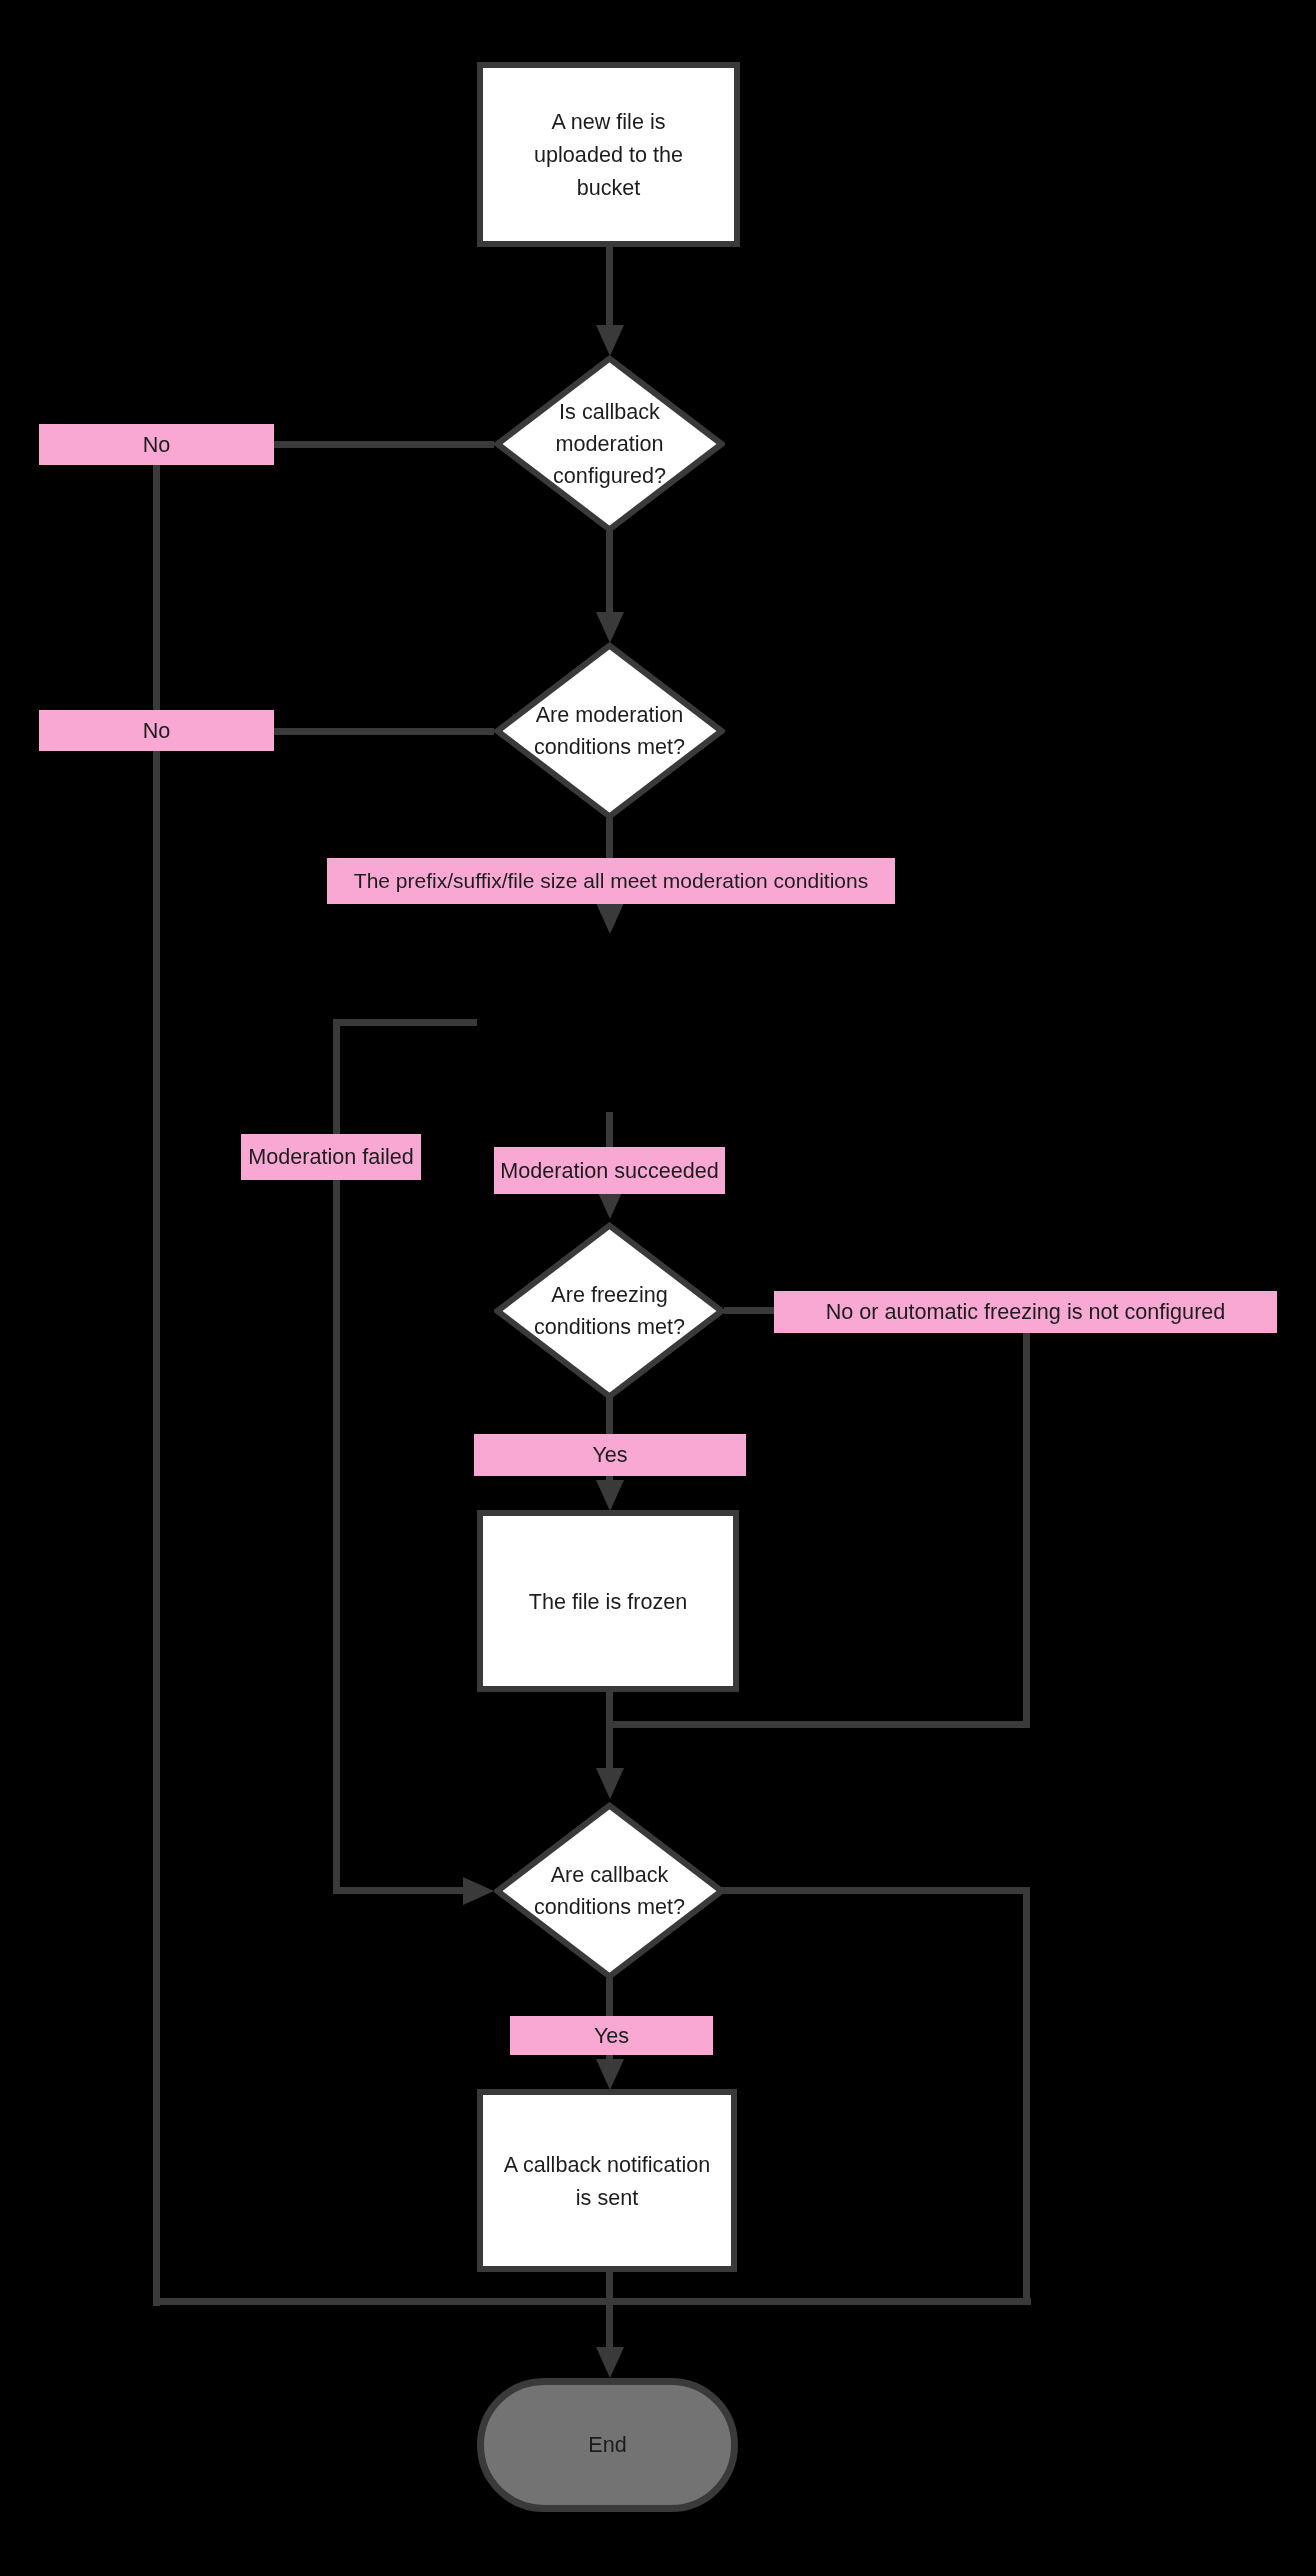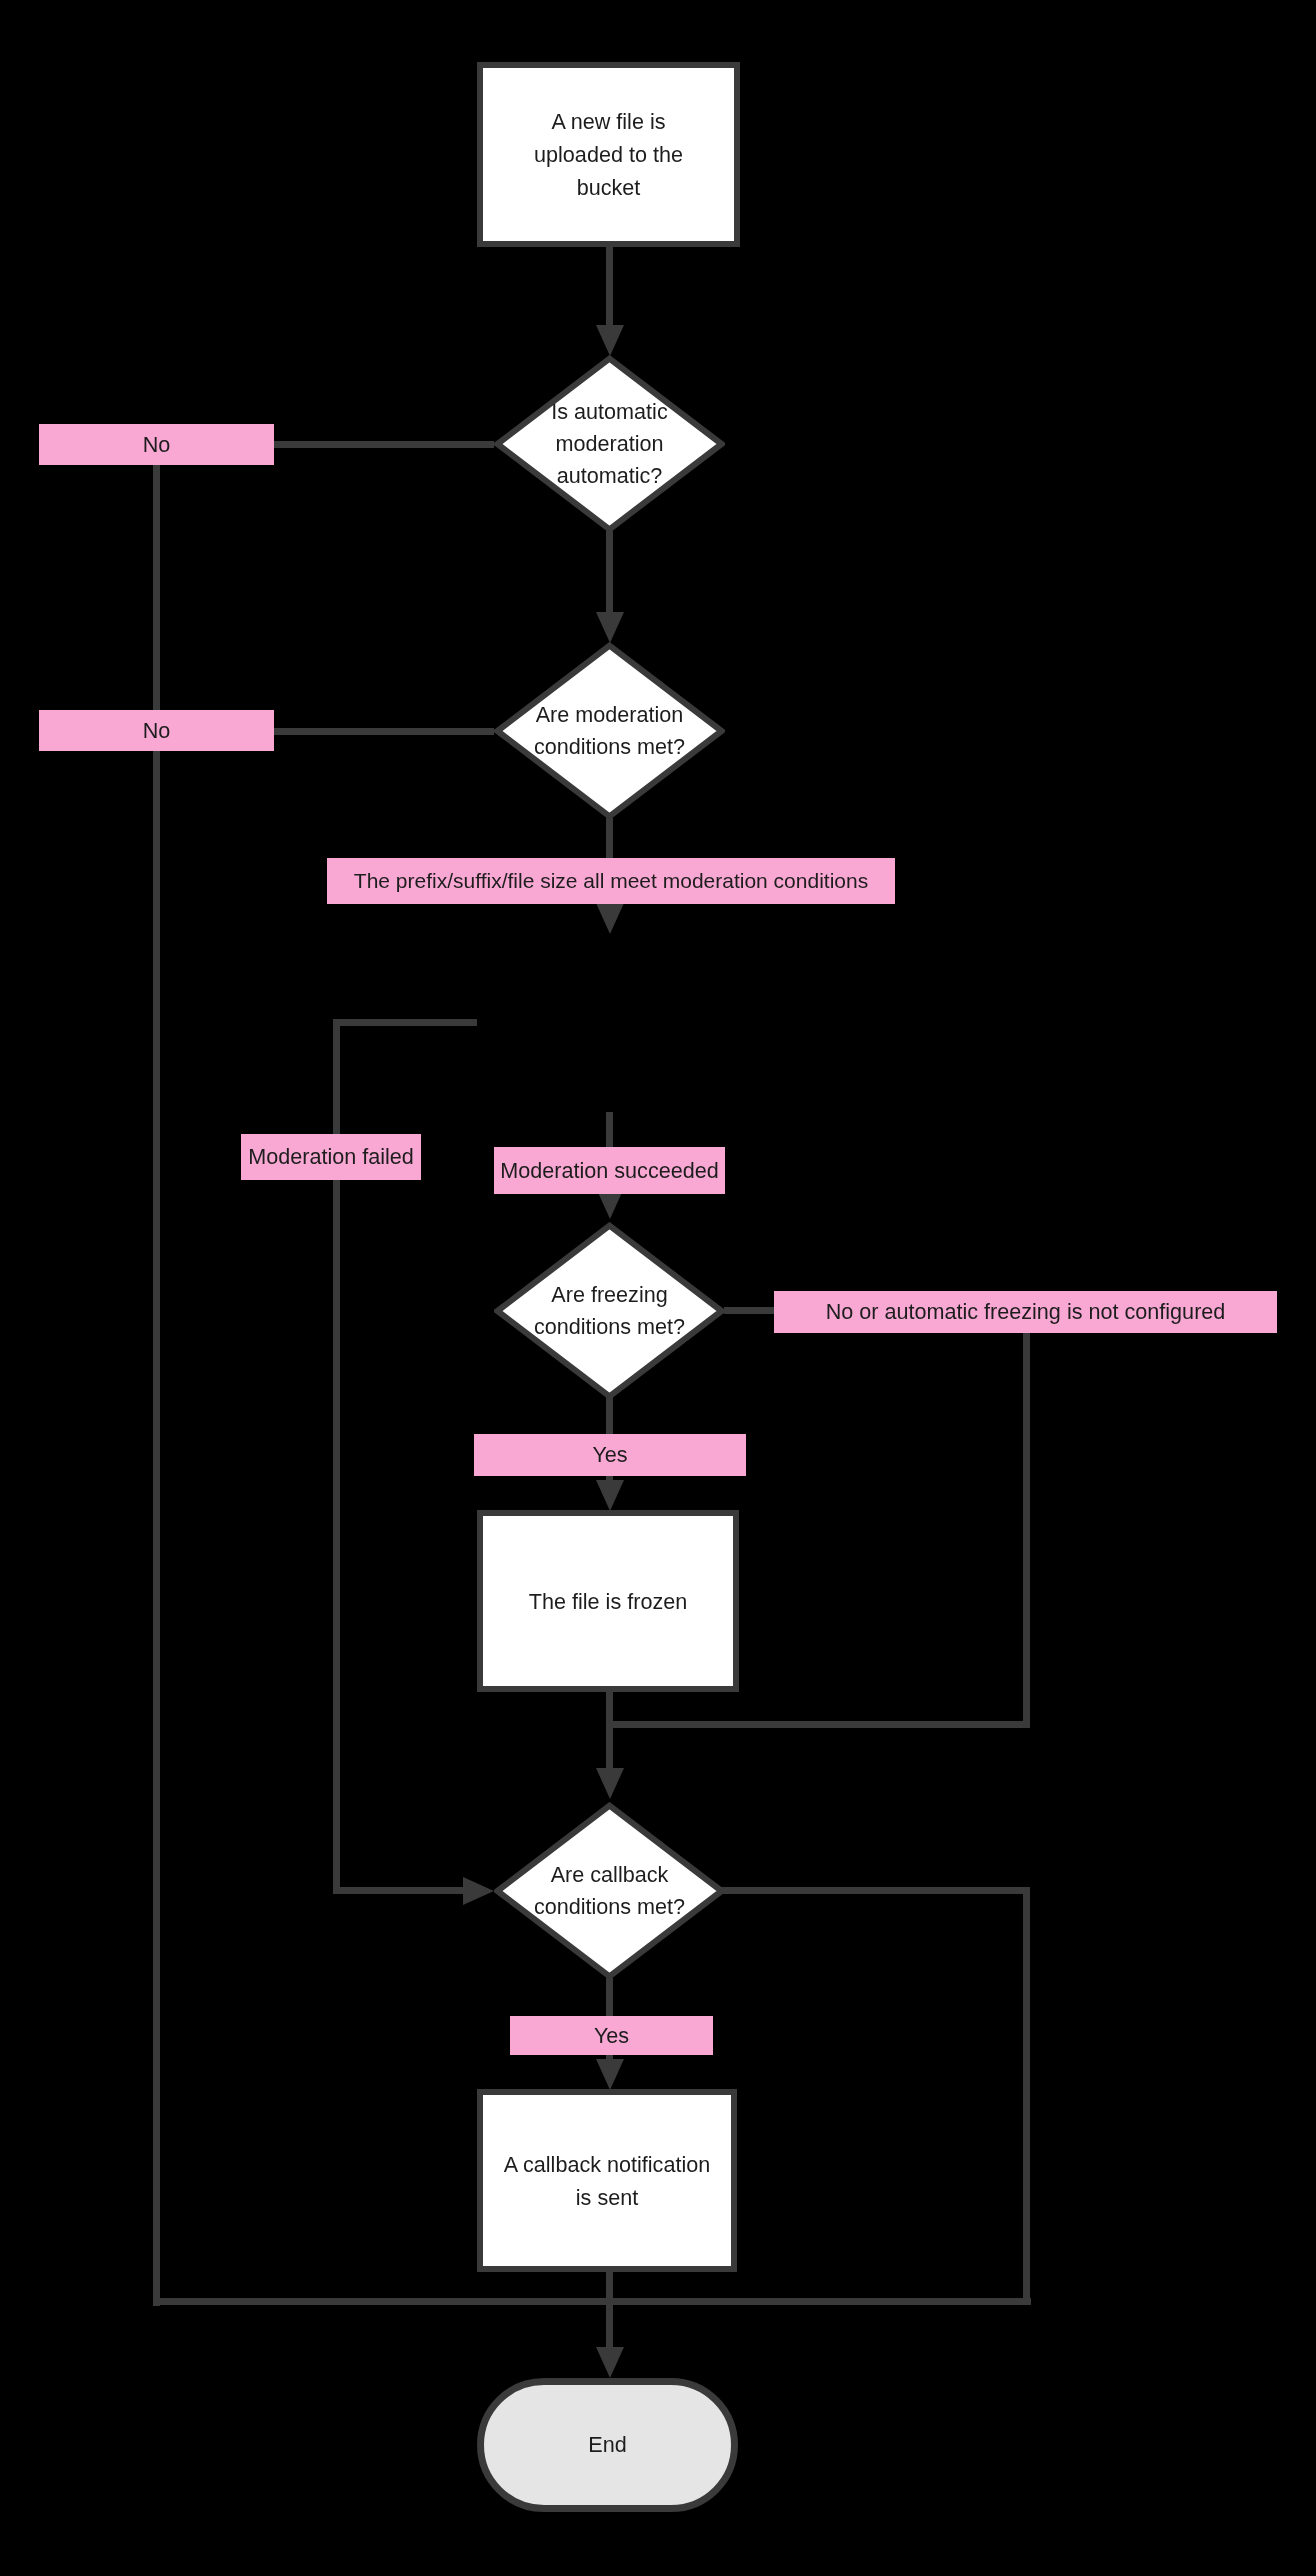--- a/index.html
+++ b/index.html
@@ -11,21 +11,21 @@
   .line{position:absolute;background:#3a3a3a;z-index:1;}
   .arrow-down{position:absolute;width:28px;height:31px;background:#3a3a3a;
     clip-path:polygon(0 0,100% 0,50% 100%);z-index:1;}
   .arrow-right{position:absolute;width:31px;height:28px;background:#3a3a3a;
     clip-path:polygon(0 0,100% 50%,0 100%);z-index:1;}
   
   .proc{position:absolute;background:#fff;border:6px solid #3a3a3a;z-index:2;
     display:flex;align-items:center;justify-content:center;text-align:center;
     font-size:21.6px;line-height:33px;}
   .proc .inner{display:block;}
-  .terminal{position:absolute;background:#e5e5e5;border:7.8px solid #3a3a3a;border-radius:69px;
+  .terminal{position:absolute;background:#737373;border:7.8px solid #3a3a3a;border-radius:69px;
     z-index:2;display:flex;align-items:center;justify-content:center;text-align:left;
     font-size:21.6px;line-height:26px;}
   .diamond{position:absolute;width:231px;height:178px;z-index:2;}
   .diamond svg{position:absolute;left:0;top:0;display:block;}
   .diamond .dtext{position:absolute;inset:0;display:flex;align-items:center;justify-content:center;
     text-align:center;font-size:21.6px;line-height:32px;}
   .diamond .dtext span{display:block;max-width:172px;}
   .elabel{position:absolute;background:#f9a8d4;z-index:3;
     display:flex;align-items:center;justify-content:center;text-align:center;
     font-size:21.6px;line-height:24px;white-space:nowrap;}
@@ -78,21 +78,21 @@
 
   <div class="proc" style="left:477px;top:62px;width:251px;height:173px;">
     <span class="inner" style="max-width:185px;">A new file is uploaded to the bucket</span>
   </div>
 
   <div class="diamond" style="left:494px;top:355px;">
     <svg width="231" height="178" viewBox="0 0 268 206">
       <polygon points="134,4 264,103 134,202 4,103" fill="#ffffff" stroke="#3a3a3a" stroke-width="7"></polygon>
     </svg>
     <div class="dtext">
-        <span style="max-width:151px;">Is automatic moderation automatic?</span>
+        <span style="max-width:151px;">Is callback moderation configured?</span>
       </div>
   </div>
 
   <div class="elabel" style="left:39px;top:424px;width:235px;height:41px;">
     <span>No</span>
   </div>
 
   <div class="diamond" style="left:494px;top:642px;">
     <svg width="231" height="178" viewBox="0 0 268 206">
       <polygon points="134,4 264,103 134,202 4,103" fill="#ffffff" stroke="#3a3a3a" stroke-width="7"></polygon>

